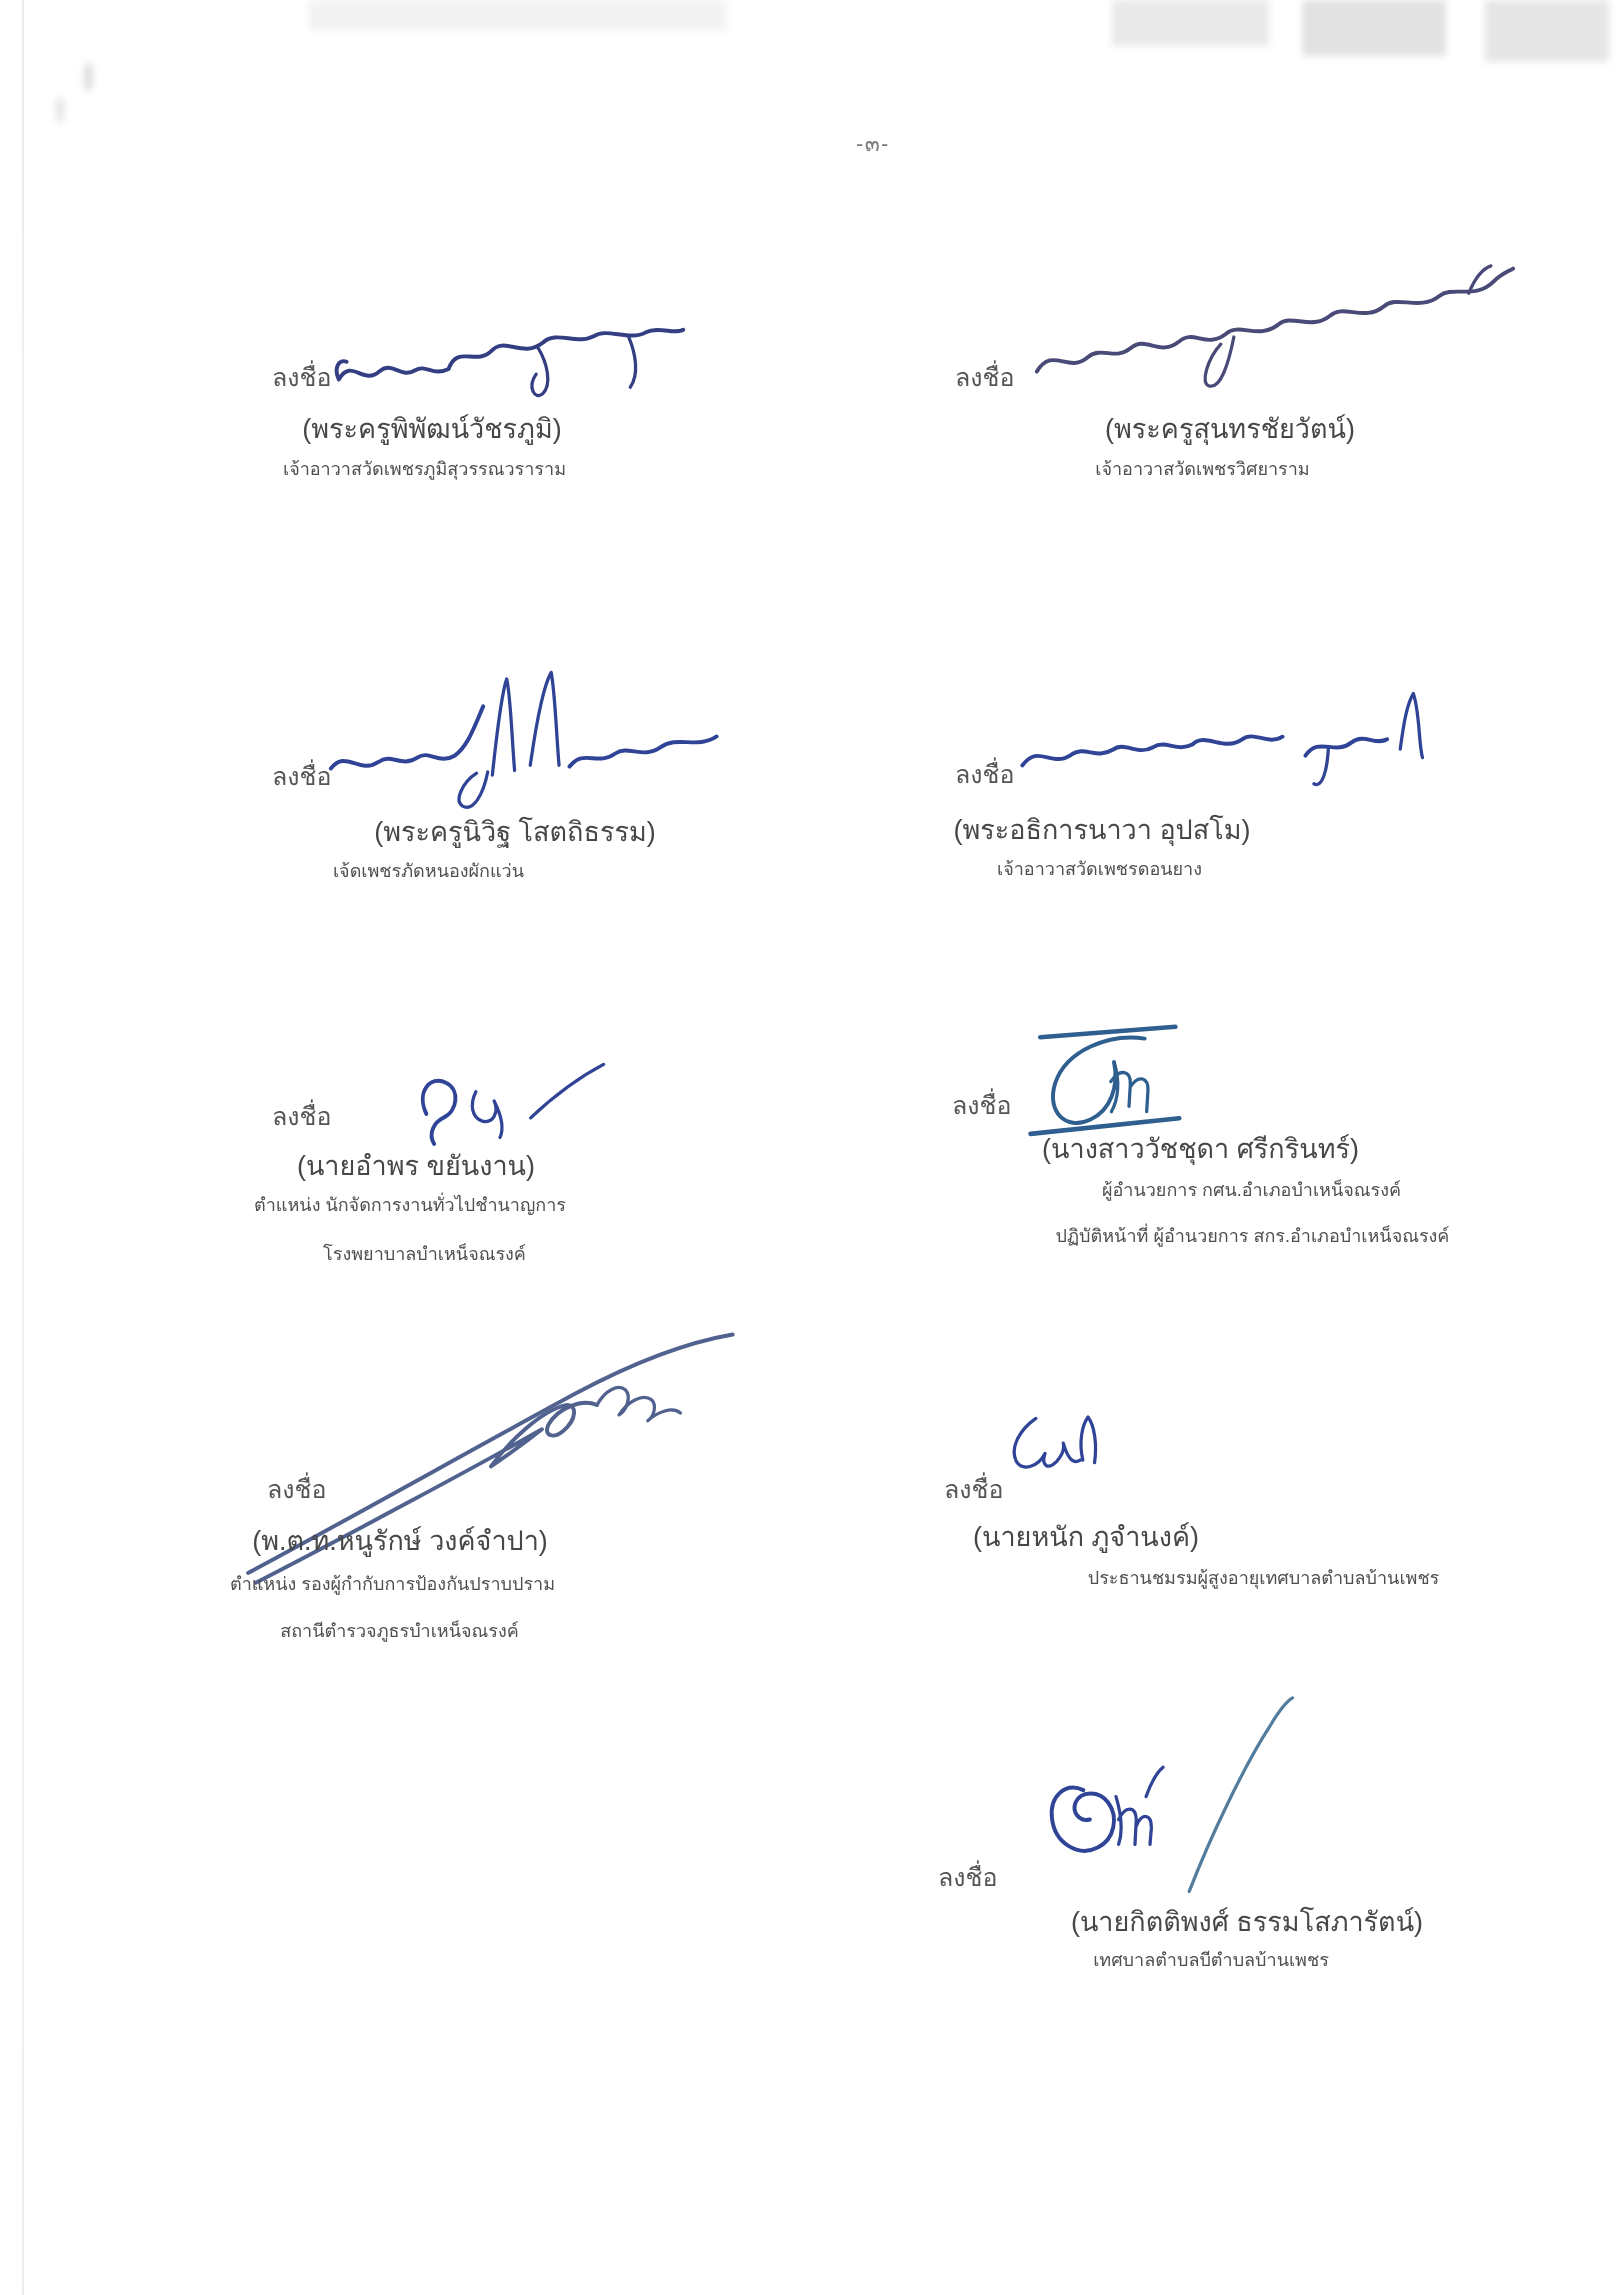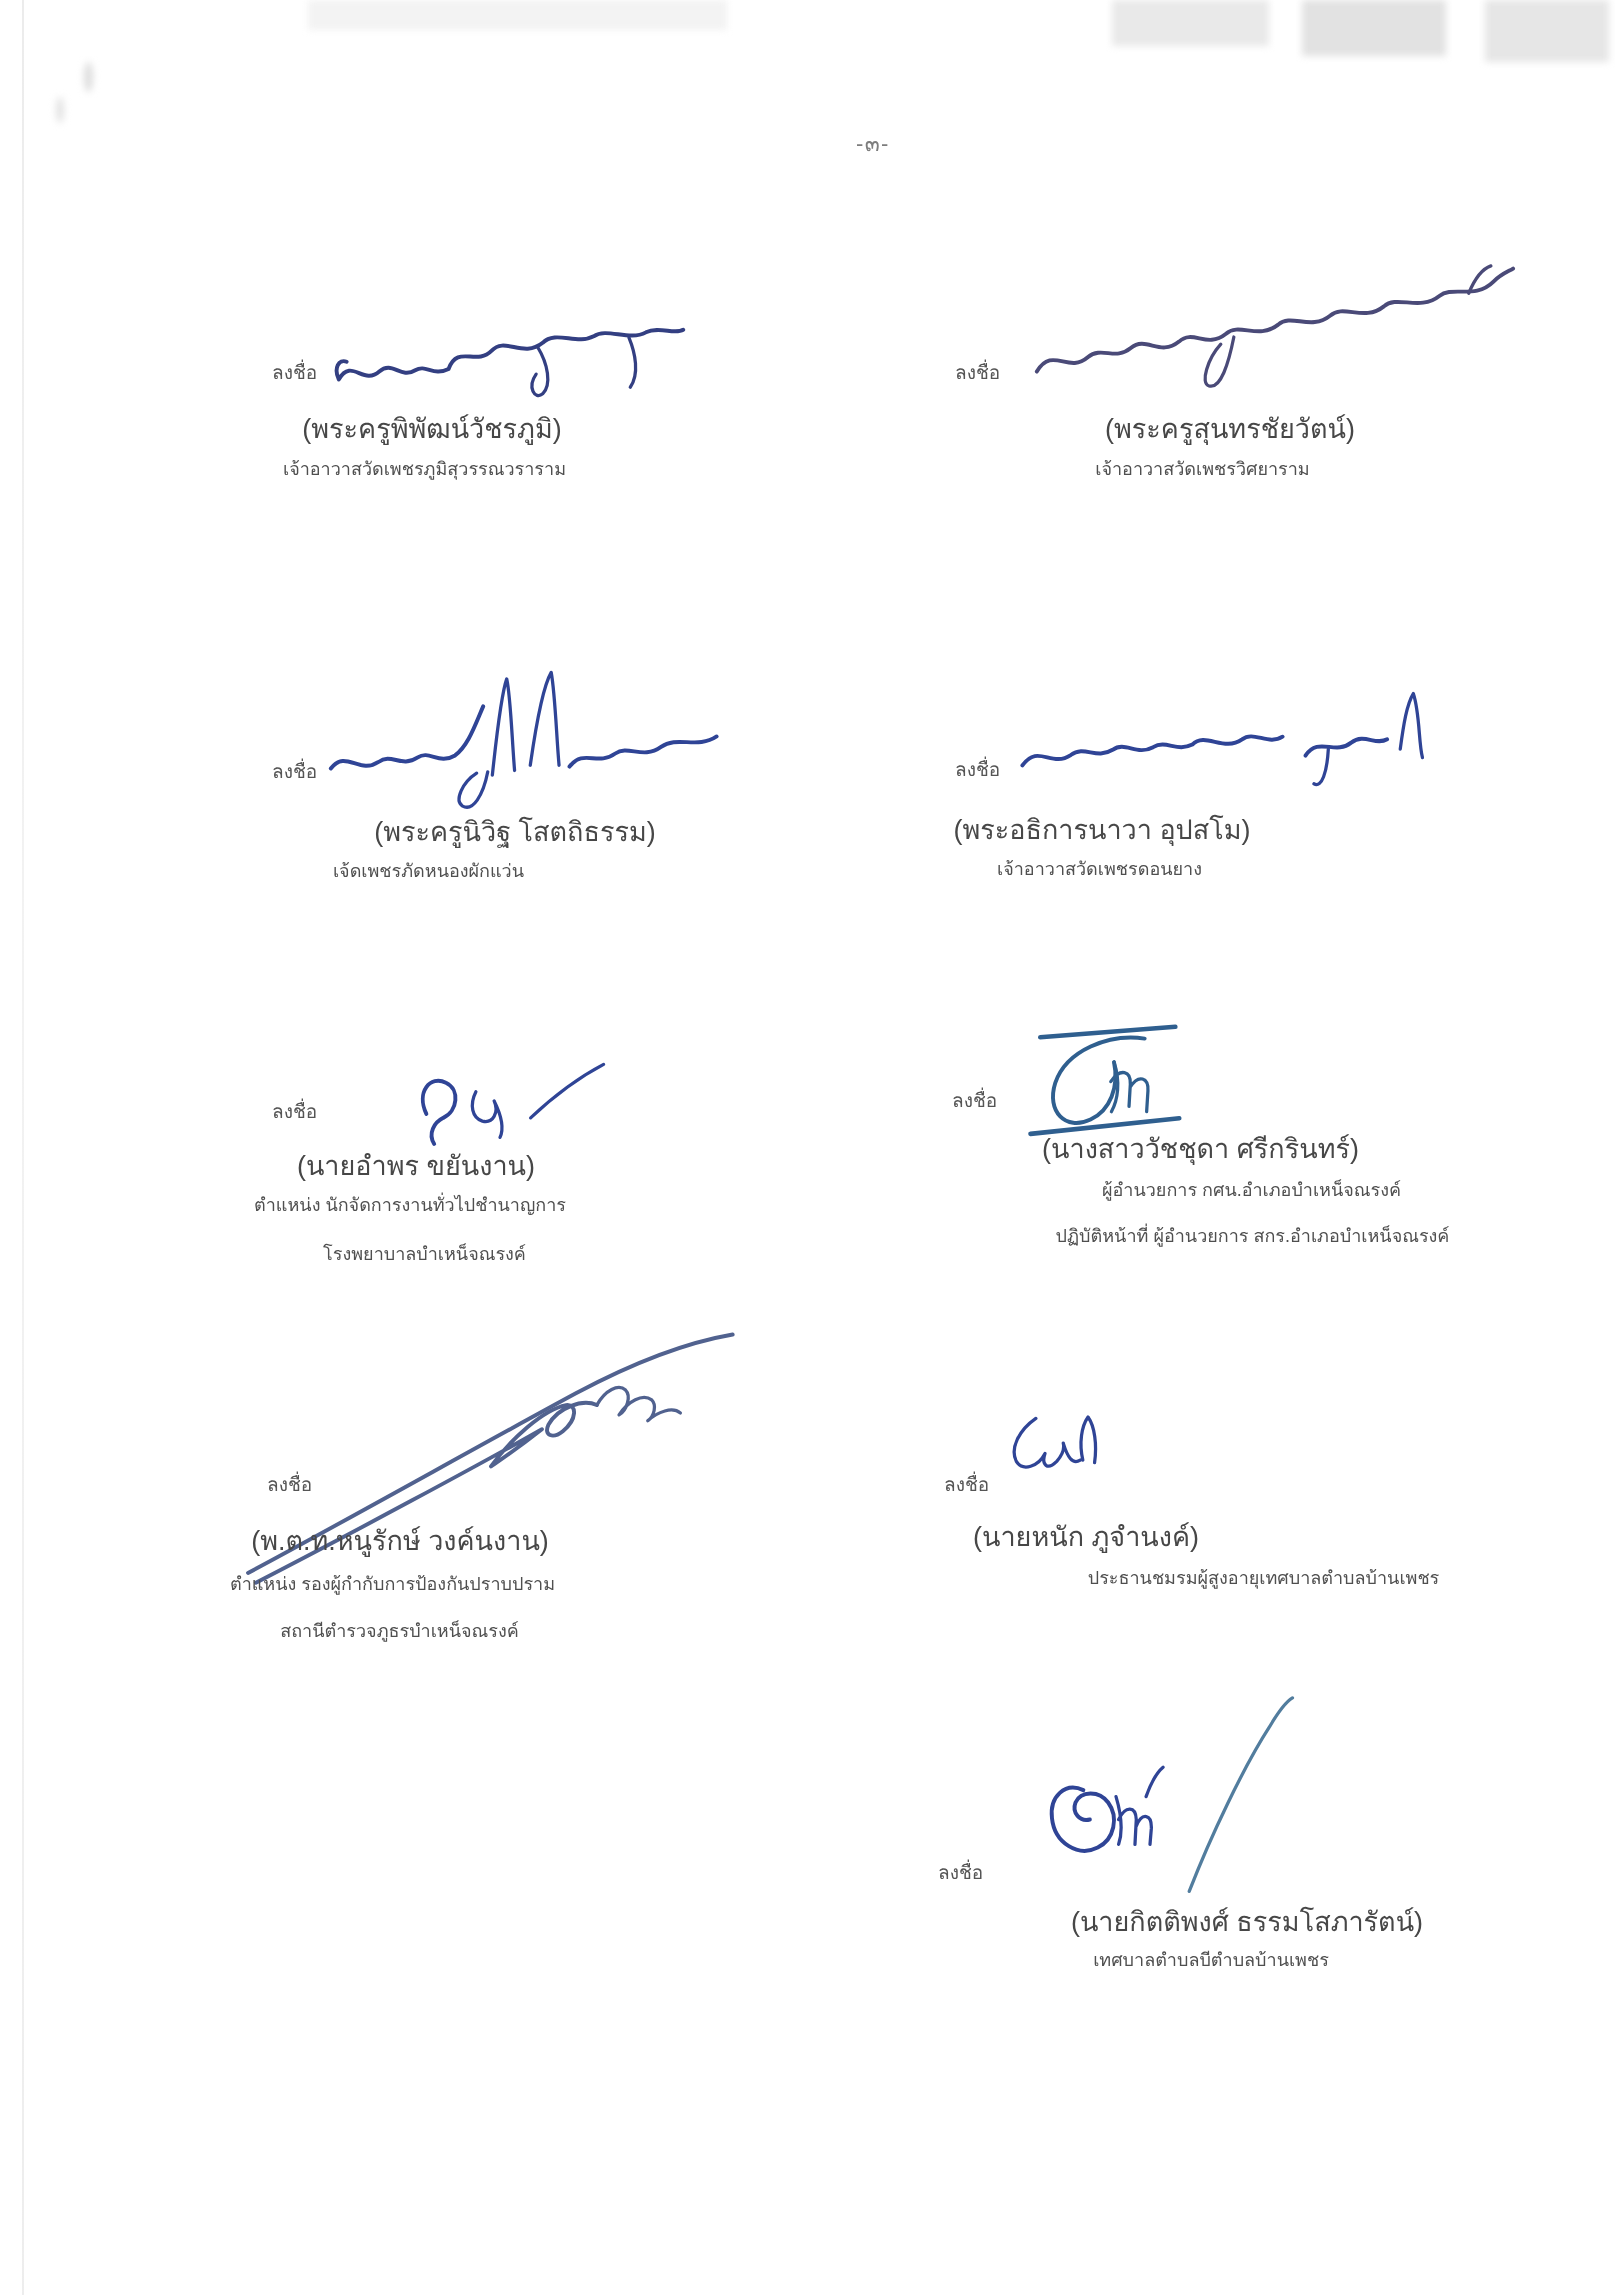--- a/index.html
+++ b/index.html
@@ -8,21 +8,21 @@
     width:1623px;height:2295px;
     background:#ffffff;
     font-family:"Liberation Sans","DejaVu Sans",sans-serif;
     overflow:hidden;
   }
   .abs{position:absolute;}
   .pageno{
     font-size:22px;color:#7d7d7d;letter-spacing:1.3px;
   }
   .sign-label{
-    font-size:19px;color:#555555;white-space:nowrap;
+    font-size:25px;color:#555555;white-space:nowrap;
   }
   .name-line{
     font-size:27px;color:#474747;text-align:center;white-space:nowrap;
   }
   .title-line{
     font-size:18px;color:#4f4f4f;text-align:center;white-space:nowrap;
   }
   svg.sig{overflow:visible;}
   svg.sig path{fill:none;stroke-linecap:round;stroke-linejoin:round;}
   
@@ -119,21 +119,21 @@
     <div class="abs title-line" style="left:932px;top:1221px;width:641px;">ปฏิบัติหน้าที่ ผู้อำนวยการ สกร.อำเภอบำเหน็จณรงค์</div>
   </div>
 
   <div>
     <span class="abs sign-label" style="left:267px;top:1469px;">ลงชื่อ</span>
     <svg class="abs sig" style="left:236px;top:1328px;" width="510" height="258" viewBox="0 0 780 395">
       <path d="M18,375 C150,305 390,170 520,100 C610,52 690,22 760,10" stroke="#51628f" stroke-width="6"></path>
       <path d="M30,390 C170,318 380,205 468,155 C430,185 400,205 390,212 C420,170 470,125 505,118 C522,116 522,140 500,158 C485,170 470,165 478,148 C492,122 530,108 552,118" stroke="#51628f" stroke-width="6"></path>
       <path d="M552,118 C565,95 585,85 596,95 C605,104 598,126 586,133 C600,112 622,100 636,110 C644,118 640,135 630,142 C645,128 668,120 680,130" stroke="#51628f" stroke-width="5"></path>
     </svg>
-    <div class="abs name-line" style="left:217px;top:1519px;width:366px;">(พ.ต.ท.หนูรักษ์ วงค์นงาน)</div>
+    <div class="abs name-line" style="left:217px;top:1519px;width:366px;">(พ.ต.ท.หนูรักษ์ วงค์จำปา)</div>
     <div class="abs title-line" style="left:144px;top:1569px;width:497px;">ตำแหน่ง รองผู้กำกับการป้องกันปราบปราม</div>
     <div class="abs title-line" style="left:190px;top:1616px;width:419px;">สถานีตำรวจภูธรบำเหน็จณรงค์</div>
   </div>
 
   <div>
     <span class="abs sign-label" style="left:944px;top:1469px;">ลงชื่อ</span>
     <svg class="abs sig" style="left:998px;top:1404px;" width="124" height="75" viewBox="0 0 190 115">
       <path d="M58,22 C32,40 18,68 28,88 C38,104 62,96 72,76 C66,94 76,102 90,88 C98,79 102,68 100,60 C106,80 114,94 126,86" stroke="#2f4496" stroke-width="5"></path>
       <path d="M130,86 C124,60 128,34 138,20 C148,34 152,62 148,90" stroke="#2f4496" stroke-width="5"></path>
     </svg>

